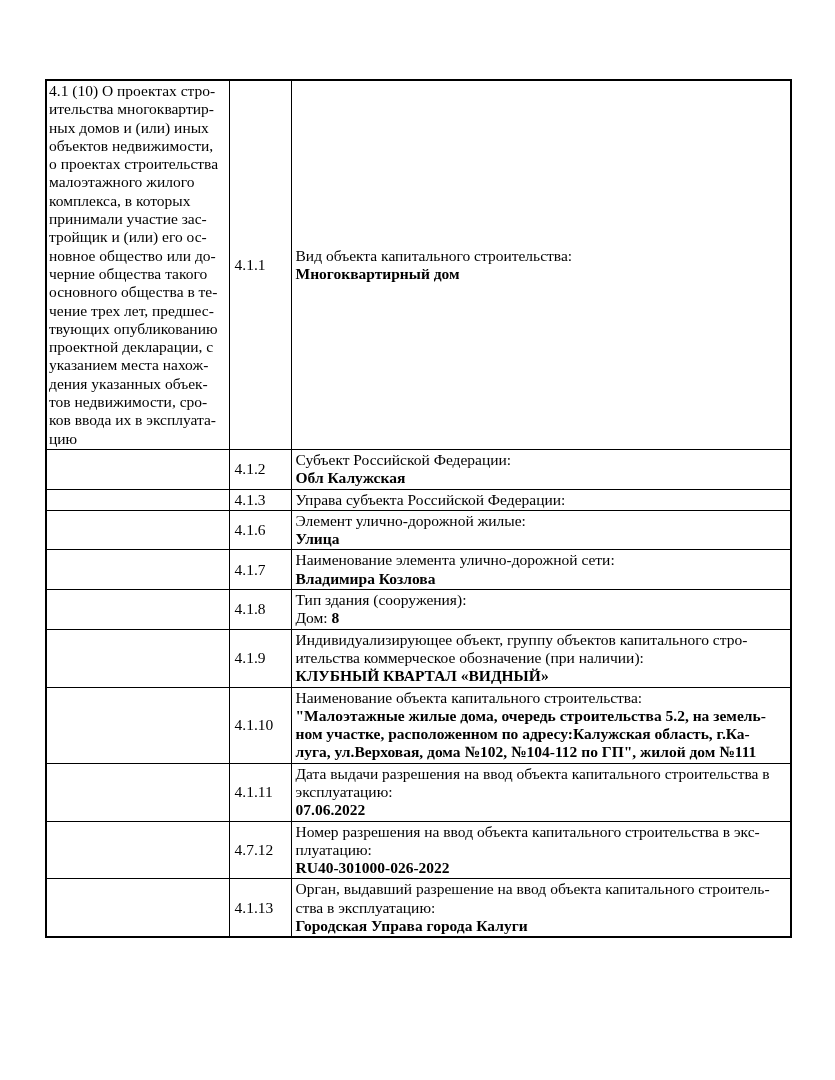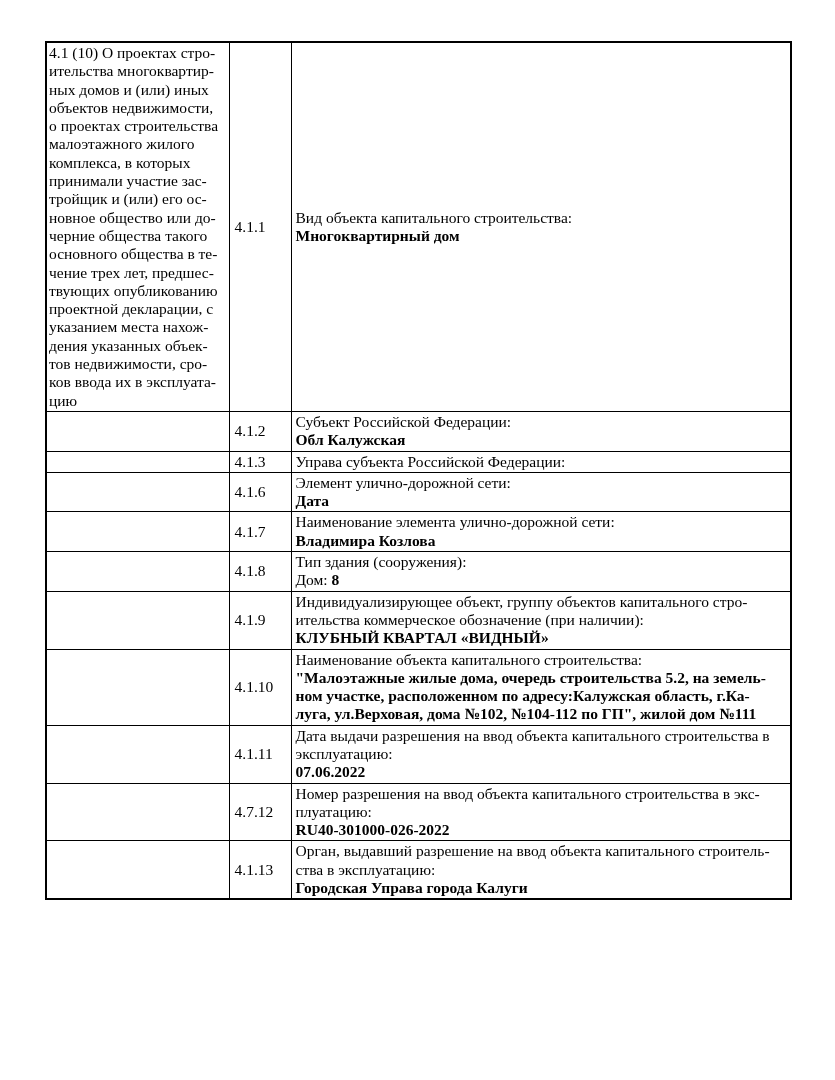--- a/index.html
+++ b/index.html
@@ -1,21 +1,21 @@
 <!DOCTYPE html>
 <html lang="ru"><head>
 <meta charset="utf-8">
 <style>
   html, body { margin:0; padding:0; background:#ffffff; }
   body {
     width:835px; height:1080px;
     font-family:"Liberation Serif","DejaVu Serif",serif;
     color:#000;
   }
-  .sheet { position:relative; width:835px; height:968px; overflow:hidden; }
+  .sheet { position:relative; width:835px; height:968px; overflow:hidden;margin-top:38px; }
   table.decl {
     position:absolute; left:45px; top:41px;
     width:745px;
     border-collapse:collapse;
     table-layout:fixed;
     border:2px solid #000;
   }
   td { border:1px solid #000; vertical-align:middle; padding:0; }
   col.c-note { width:183px; }
   col.c-num  { width:62px;  }
@@ -88,22 +88,22 @@
     <td class="note-cell"></td>
     <td class="num-cell"><span>4.1.3</span></td>
     <td class="content-cell">
             <div class="line"><span>Управа субъекта Российской Федерации:</span></div>
           </td>
   </tr>
         <tr>
     <td class="note-cell"></td>
     <td class="num-cell"><span>4.1.6</span></td>
     <td class="content-cell">
-            <div class="line"><span>Элемент улично-дорожной сети:</span></div>
-            <div class="line"><span class="b">Дата</span></div>
+            <div class="line"><span>Элемент улично-дорожной жилые:</span></div>
+            <div class="line"><span class="b">Улица</span></div>
           </td>
   </tr>
         <tr>
     <td class="note-cell"></td>
     <td class="num-cell"><span>4.1.7</span></td>
     <td class="content-cell">
             <div class="line"><span>Наименование элемента улично-дорожной сети:</span></div>
             <div class="line"><span class="b">Владимира Козлова</span></div>
           </td>
   </tr>

